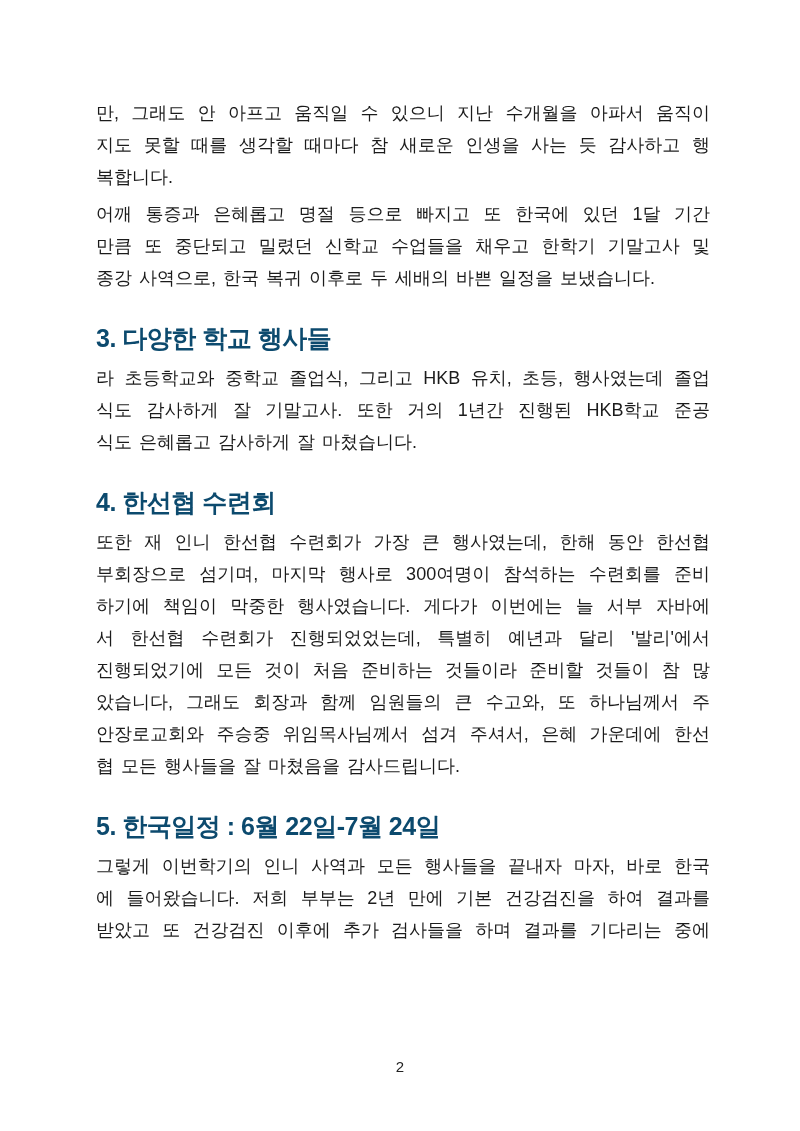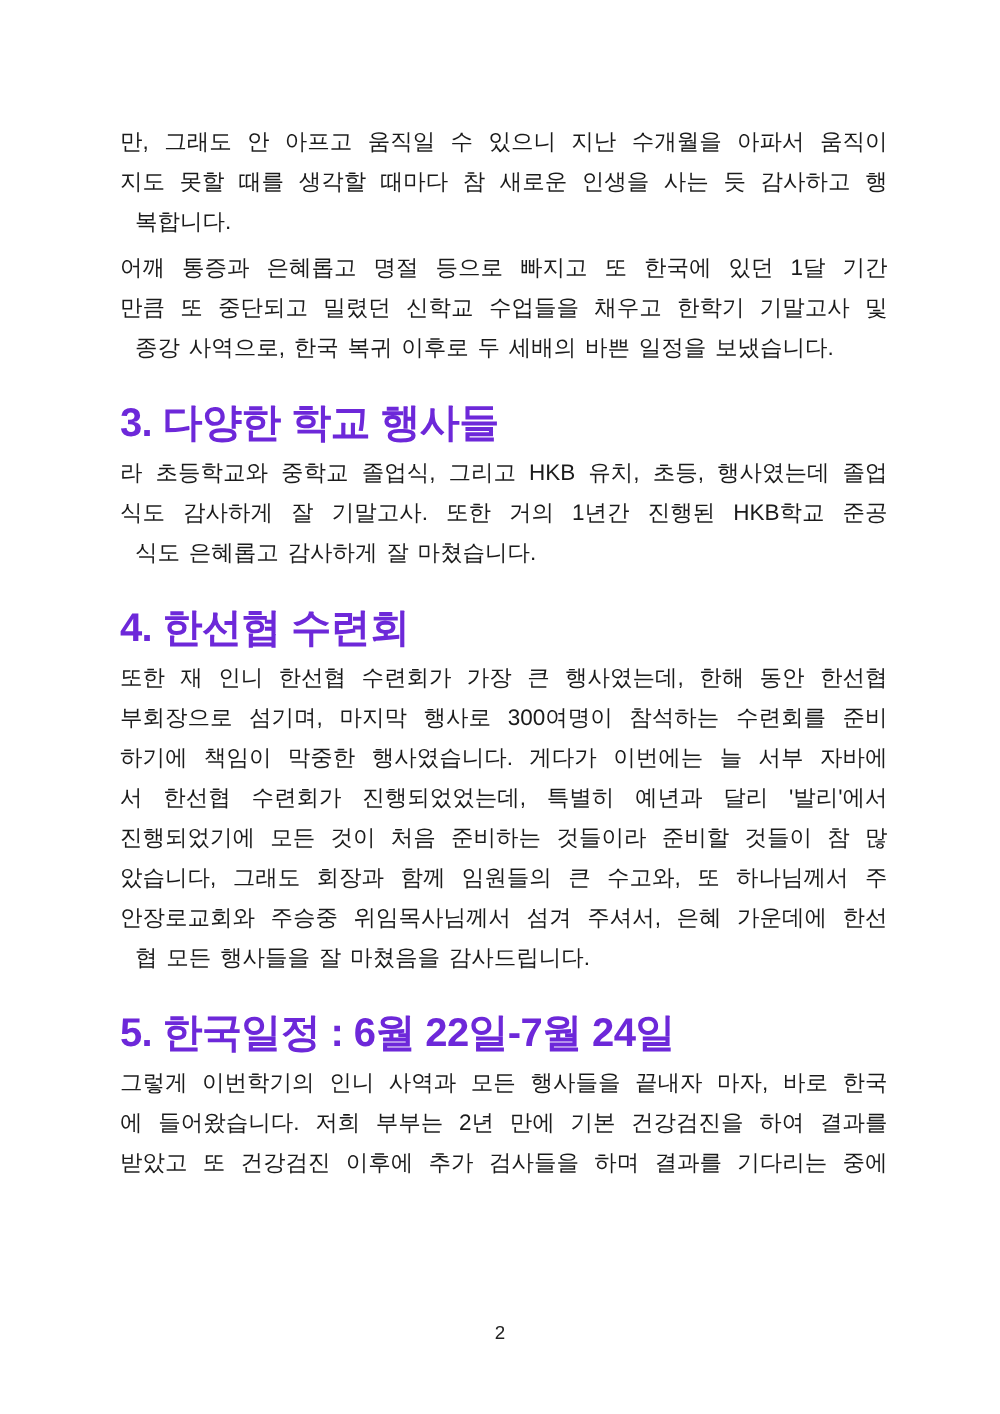--- a/index.html
+++ b/index.html
@@ -8,24 +8,24 @@
     background:#ffffff;
     position:relative;
     box-sizing:border-box;
     padding:97px 90px 0 96px;
     font-family:"Liberation Sans",sans-serif;
     color:#1b1b1b;
     overflow:hidden;
   }
   .para{margin:0 0 5px 0;font-size:18px;line-height:32px;}
   .line{display:block;text-align:justify;text-align-last:justify;word-spacing:2px;}
-  .line.last{text-align-last:left;margin-left:12px;}
+  .line.last{text-align-last:left;}
   .heading{
-    font-size:32px;line-height:36px;font-weight:800;
-    margin:26px 0 6px 0;letter-spacing:-0.5px;color:#6d28d9;
+    font-size:25px;line-height:36px;font-weight:800;
+    margin:26px 0 6px 0;letter-spacing:-0.5px;color:#0c4a6e;
     font-family:"Liberation Sans",sans-serif;
   }
   .footer{
     position:absolute;left:0;right:0;top:1058px;
     text-align:center;font-size:15px;color:#222;
     font-family:"Liberation Sans",sans-serif;
   }
 </style>
 </head>
 <body>

